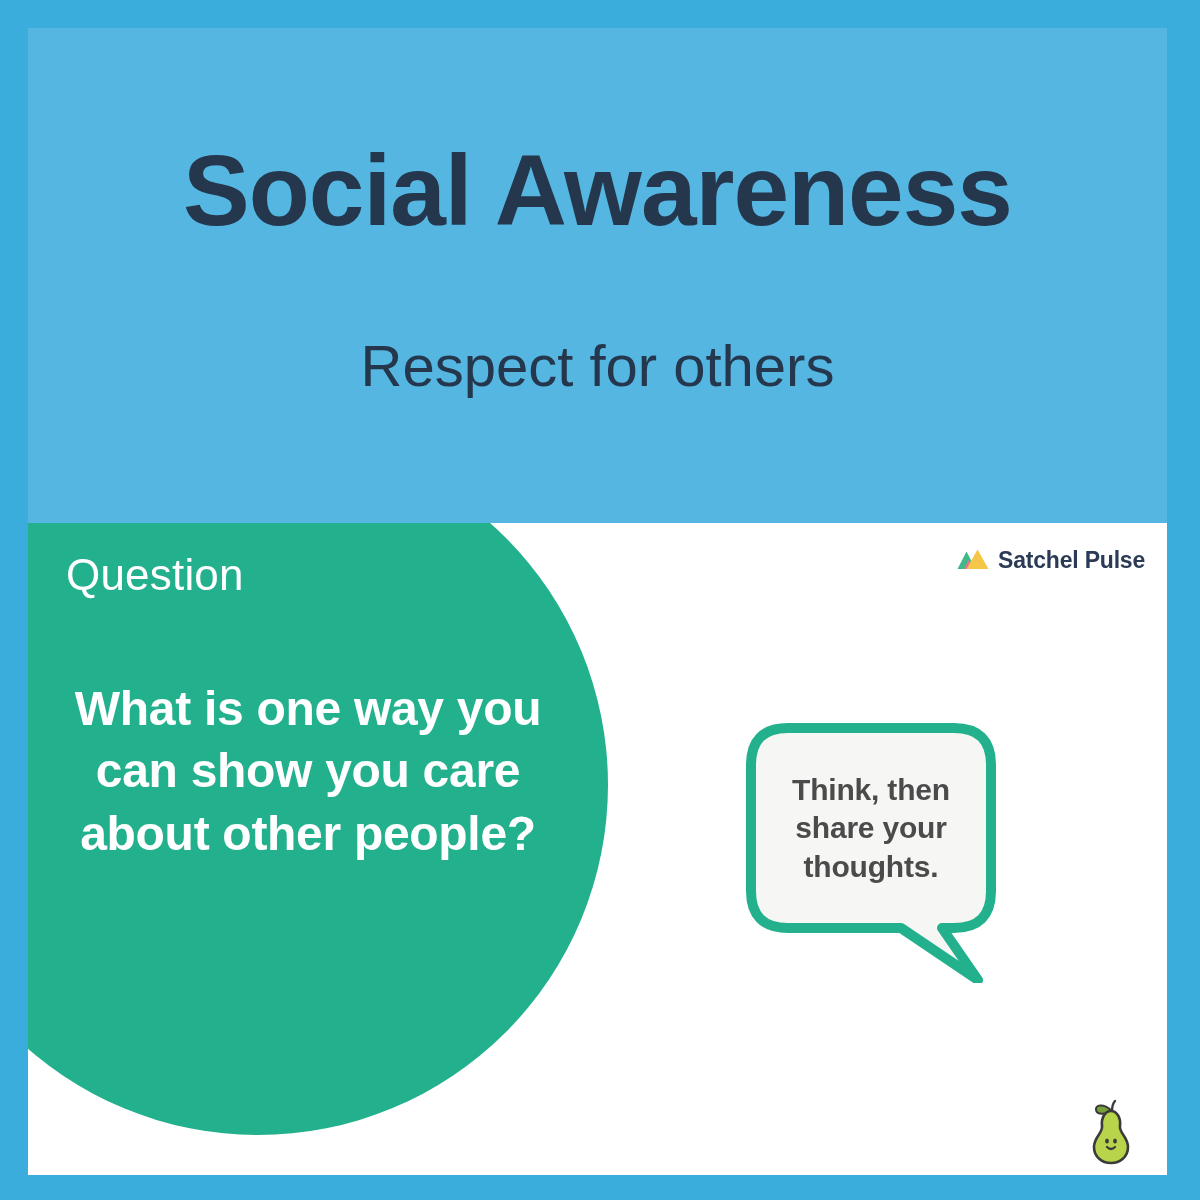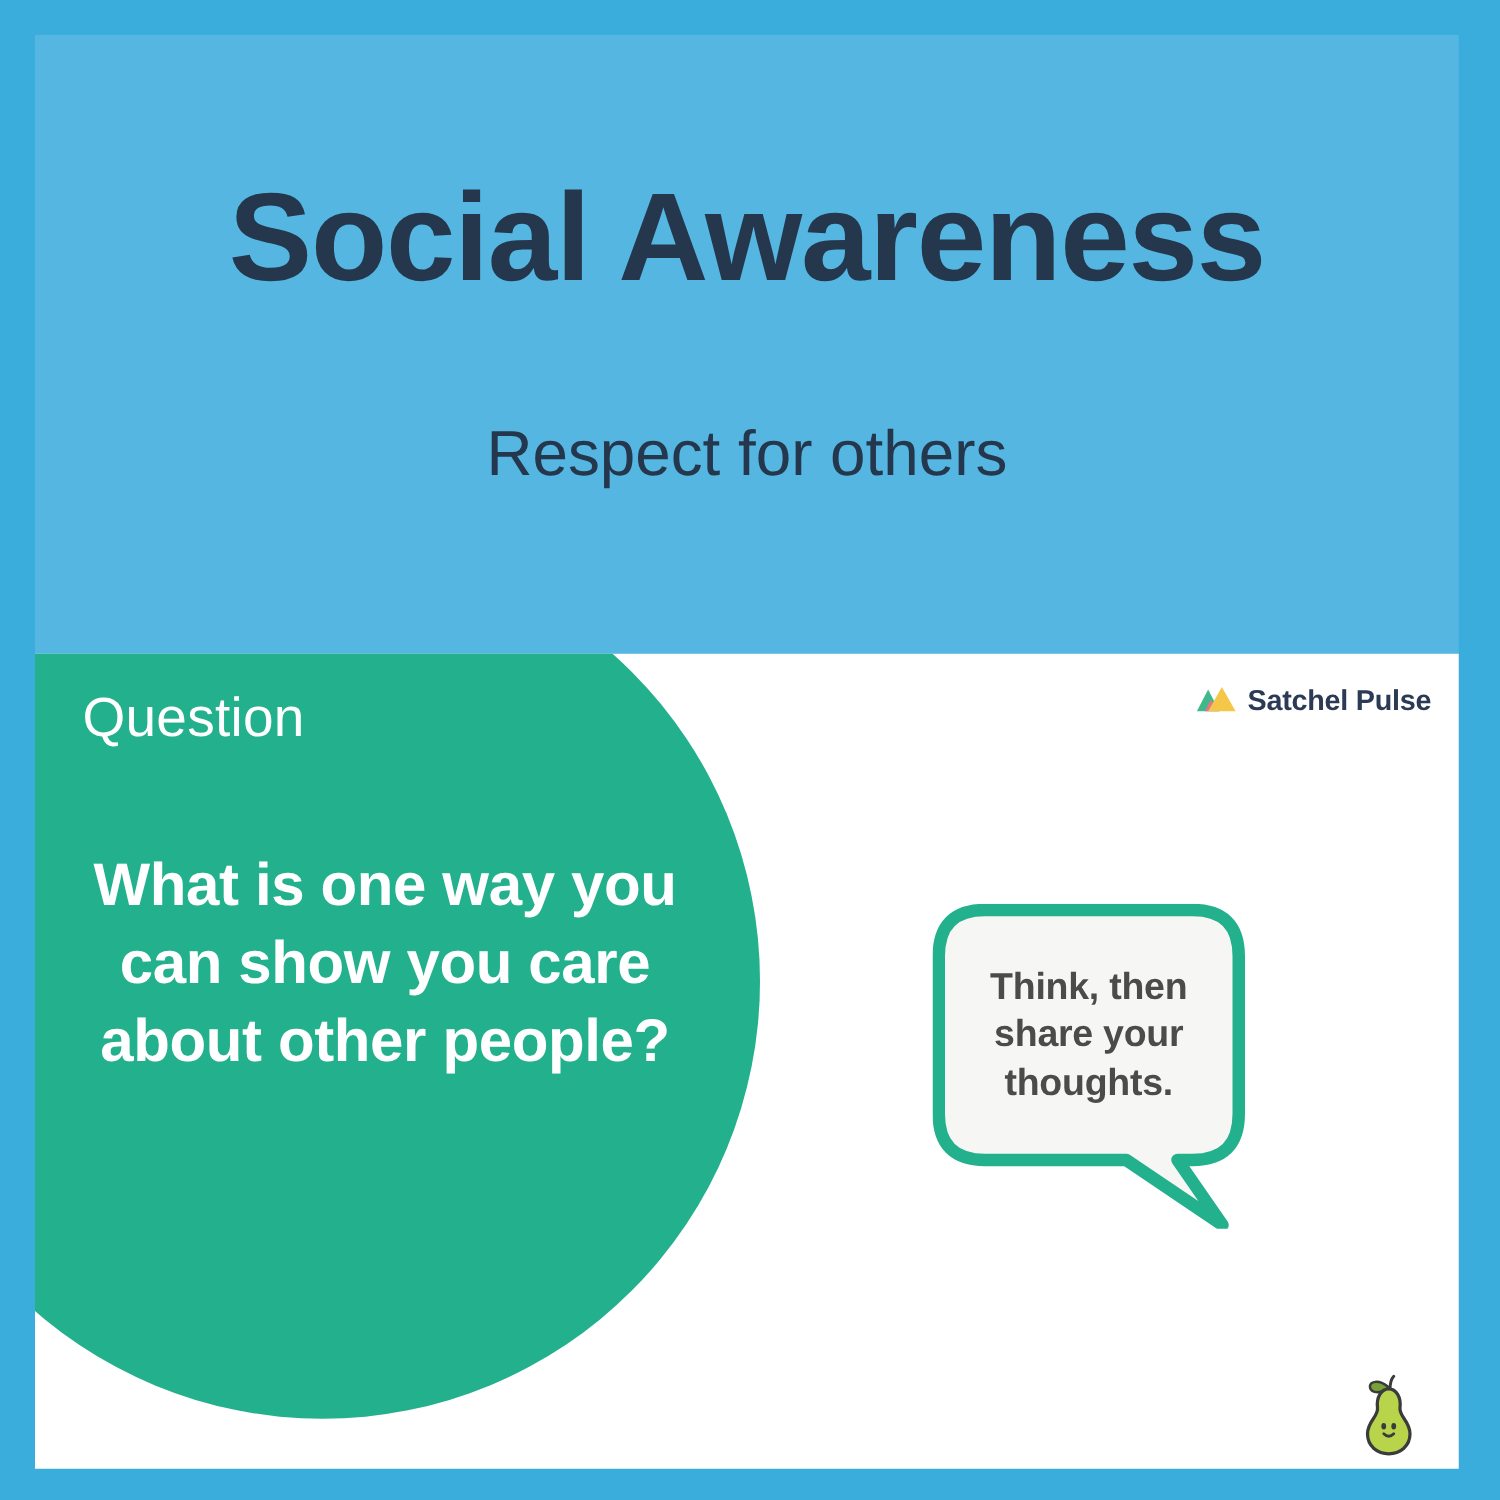--- a/index.html
+++ b/index.html
@@ -40,21 +40,21 @@
     letter-spacing: -1px;
     margin-top: 112px;
     text-align: center;
     white-space: nowrap;
   }
   #slide-subtitle {
     margin: 0;
     padding: 0;
     color: #25374c;
     font-weight: 400;
-    font-size: 51px;
+    font-size: 58px;
     line-height: 1;
     margin-top: 97px;
     text-align: center;
     white-space: nowrap;
   }
 
   
   #content-panel {
     position: absolute;
     left: 28px;

